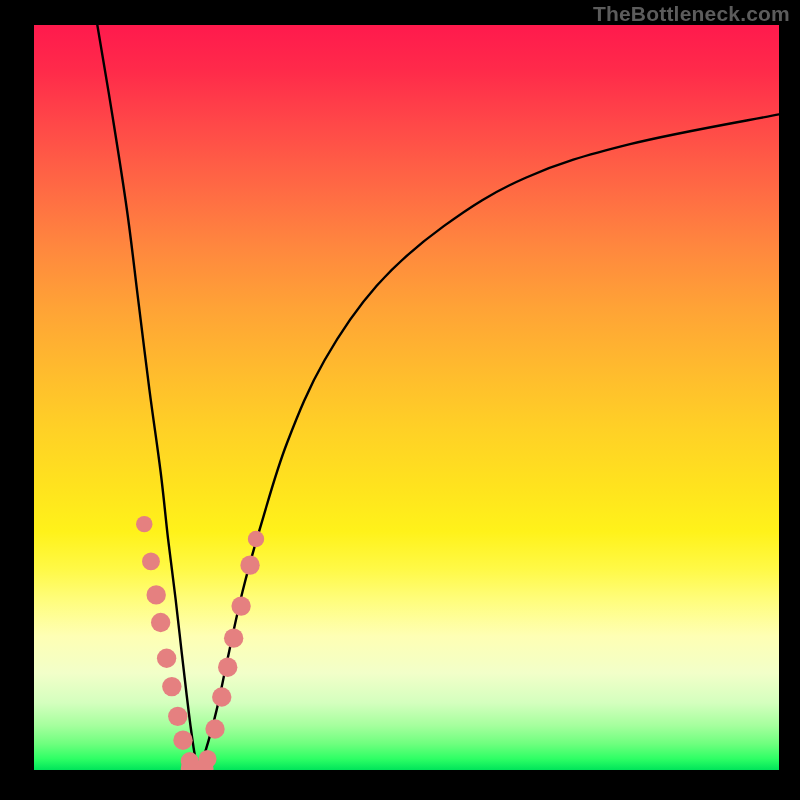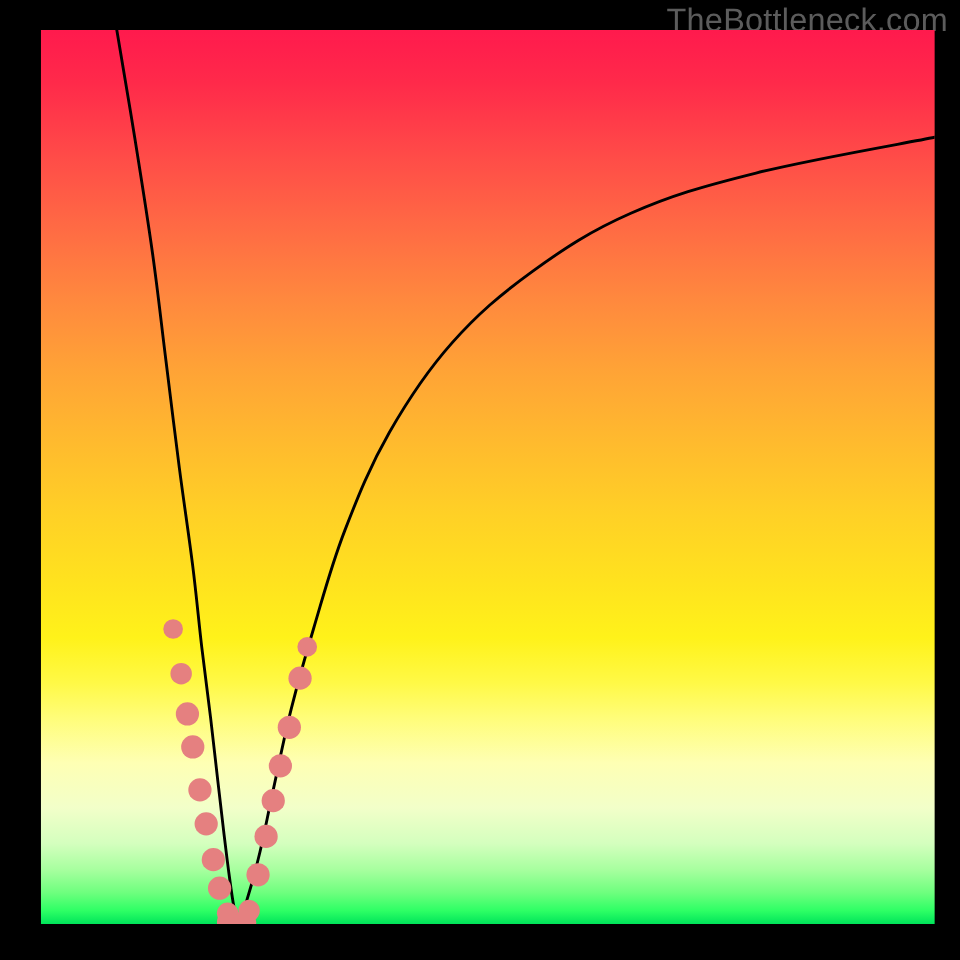--- a/index.html
+++ b/index.html
@@ -61,22 +61,22 @@
     left: 0;
     top: 0;
     width: 100%;
     height: 100%;
   }
   .watermark {
     position: absolute;
     top: 2px;
     right: 10px;
     color: #5c5c5c;
-    font-size: 27px;
-    font-weight: 400;
+    font-size: 21px;
+    font-weight: 700;
     letter-spacing: 0.2px;
   }
 </style>
 </head>
 <body>
 
 <div class="frame">
 
   <div class="watermark">TheBottleneck.com</div>
 

